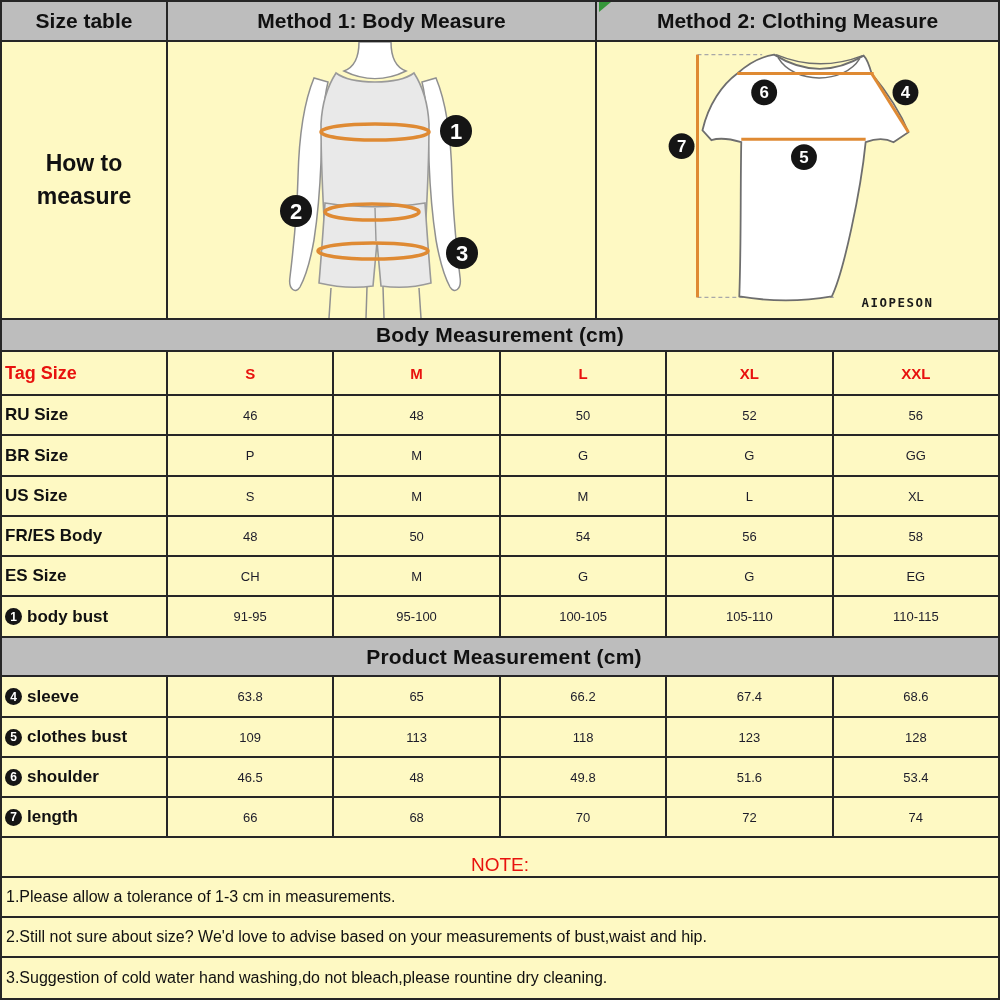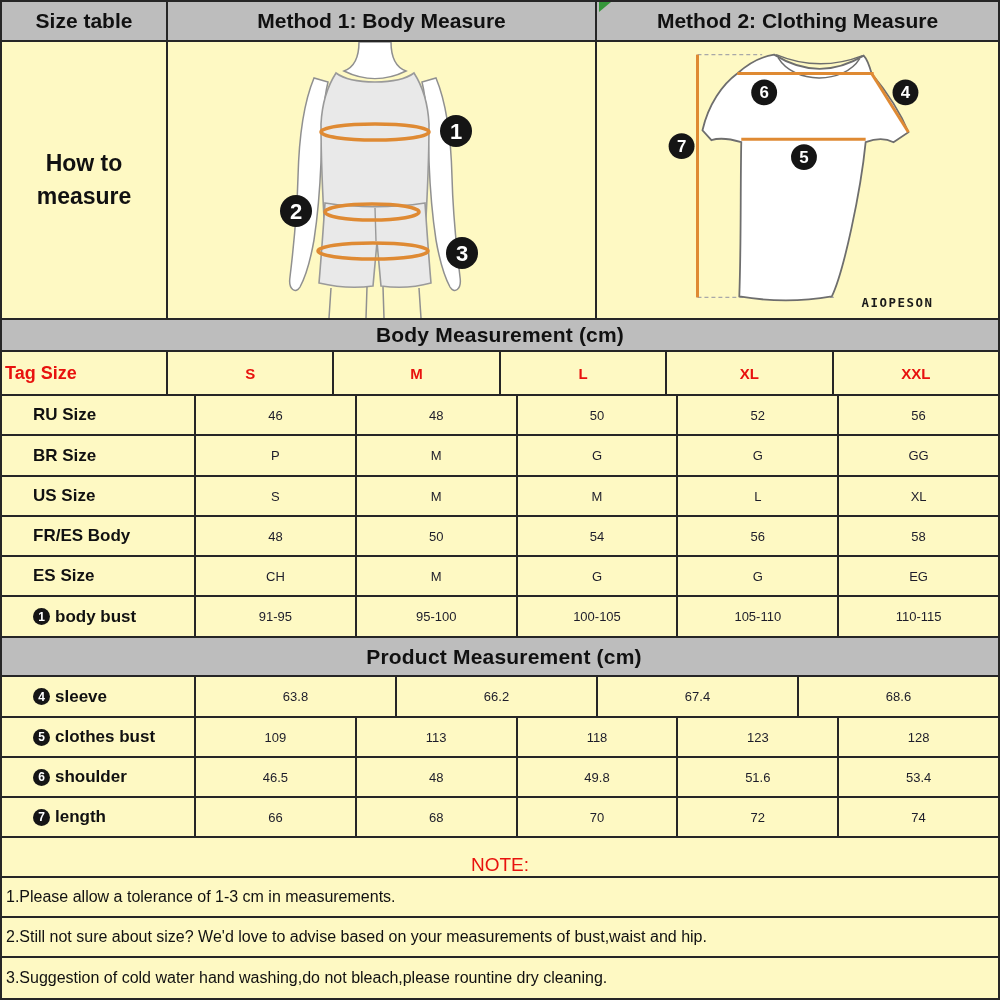--- a/index.html
+++ b/index.html
@@ -16,21 +16,21 @@
   .w-m2{flex:1;}
   .w-data{flex:1;}
   .gray{background:#bdbdbd;}
   .red{color:#e8120e;}
   .r-head{height:40px;font-size:21px;font-weight:bold;}
   .r-fig{height:278px;}
   .r-band1{height:32px;}
   .r-band2{height:39px;padding-left:8px;}
   .band-title{font-size:21px;font-weight:bold;letter-spacing:.2px;}
   .r-tag{height:44px;}
-  .r-data{height:40px;padding-left:28px;}
+  .r-data{height:40px;}
   .r-data.h41{height:41px;}
   .row-label{justify-content:flex-start;padding-left:3px;font-size:17px;font-weight:bold;}
   .tag-label{font-size:18px;}
   .tag-size{font-size:15px;font-weight:bold;}
   .val{font-size:13px;color:#1d1d2a;}
   .howto{flex-direction:column;font-size:23px;font-weight:bold;line-height:33px;}
   .r-notehead{height:40px;font-size:19px;justify-content:center;align-items:flex-end;display:flex;}
   .r-note{height:40px;display:flex;align-items:center;padding-left:4px;font-size:16px;box-sizing:border-box;}
   .r-note.last-row{border-bottom:none;}
   .badge{display:inline-flex;flex:none;width:17px;height:17px;border-radius:50%;background:#151515;color:#fff;
@@ -195,20 +195,21 @@
   <div class="row r-band2 gray">
     <div class="cell w-data last band-title">Product Measurement (cm)</div>
   </div>
 
   <div class="row r-data h41">
     <div class="cell w-label row-label">
       <span class="badge">4</span>
       <span>sleeve</span>
     </div>
     <div class="cell w-data val">63.8</div>
+    <div class="cell w-data val">65</div>
     <div class="cell w-data val">66.2</div>
     <div class="cell w-data val">67.4</div>
     <div class="cell w-data val last">68.6</div>
   </div>
 
   <div class="row r-data">
     <div class="cell w-label row-label">
       <span class="badge">5</span>
       <span>clothes bust</span>
     </div>

